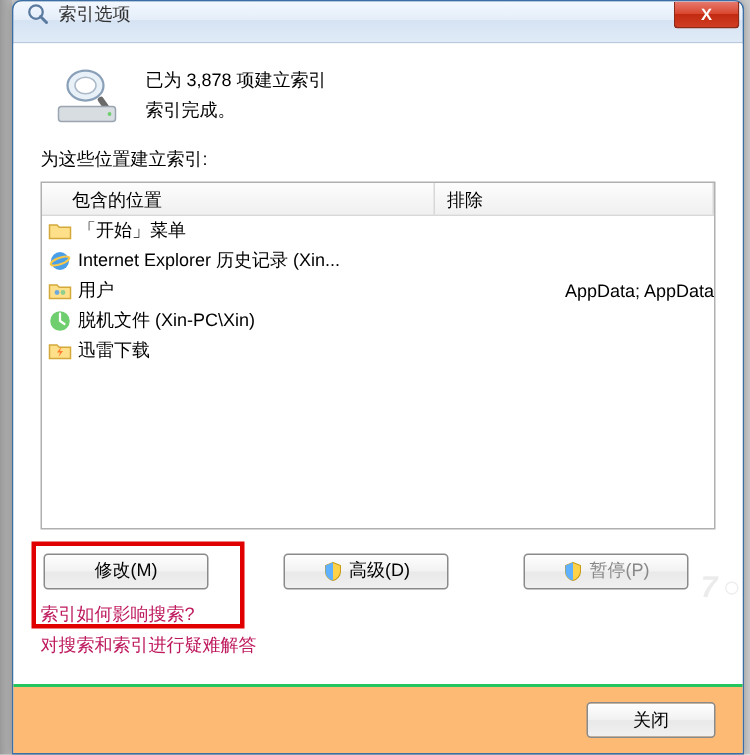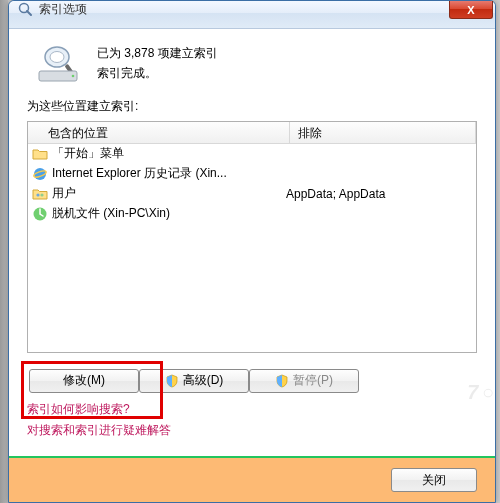--- a/index.html
+++ b/index.html
@@ -101,20 +101,21 @@
   .col-h {
     padding: 3px 8px;
     border-right: 1px solid #d8d8d8;
   }
   .col1 { width: 250px; margin-left: 12px; }
   .col2 { flex: 1; }
   .list-body {
     flex: 1;
     overflow: hidden;
     position: relative;
+    text-align: right;
   }
   .list-row {
     display: flex;
     height: 20px;
     align-items: center;
   }
   .cell1 {
     width: 250px;
     display: flex;
     align-items: center;
@@ -127,20 +128,21 @@
     flex: 1;
     padding-left: 8px;
     white-space: nowrap;
   }
   .row-icon {
     width: 16px; height: 16px;
     flex: 0 0 16px;
   }
   .button-row {
     display: flex;
+    gap: 50px;
     margin-top: 16px;
     padding-left: 2px;
     position: relative;
   }
   .win-btn {
     width: 110px; height: 24px;
     background: linear-gradient(to bottom, #fefefe 0%, #f2f2f2 48%, #e9e9e9 52%, #f0f0f0 100%);
     border: 1px solid #8a8a8a;
     border-radius: 3px;
     display: flex;
@@ -263,20 +265,30 @@
             </div>
             <div class="cell2">AppData; AppData</div>
           </div>
           <div class="list-row">
             <div class="cell1">
               <span class="row-icon"><svg viewBox="0 0 16 16">
                   <circle cx="8" cy="8" r="6.5" fill="#6fcf6f"></circle>
                   <path d="M8 3 v5 l3 2" stroke="#fff" stroke-width="1.5" fill="none" stroke-linecap="round"></path>
                 </svg></span>
               <span>脱机文件 (Xin-PC\Xin)</span>
+            </div>
+            <div class="cell2"></div>
+          </div>
+          <div class="list-row">
+            <div class="cell1">
+              <span class="row-icon"><svg viewBox="0 0 16 16">
+                  <path d="M1 4 h5 l1.5 1.5 H15 V13 H1 Z" fill="#ffe08a" stroke="#d4a93a"></path>
+                  <path d="M9 5 L6 9 h2 l-1 3 3-4 h-2 z" fill="#ff7b2e"></path>
+                </svg></span>
+              <span>迅雷下载</span>
             </div>
             <div class="cell2"></div>
           </div>
         </div>
     </div>
 
     <div class="button-row">
       <div class="red-highlight"></div>
       <button class="win-btn">
         <span>修改(M)</span>

